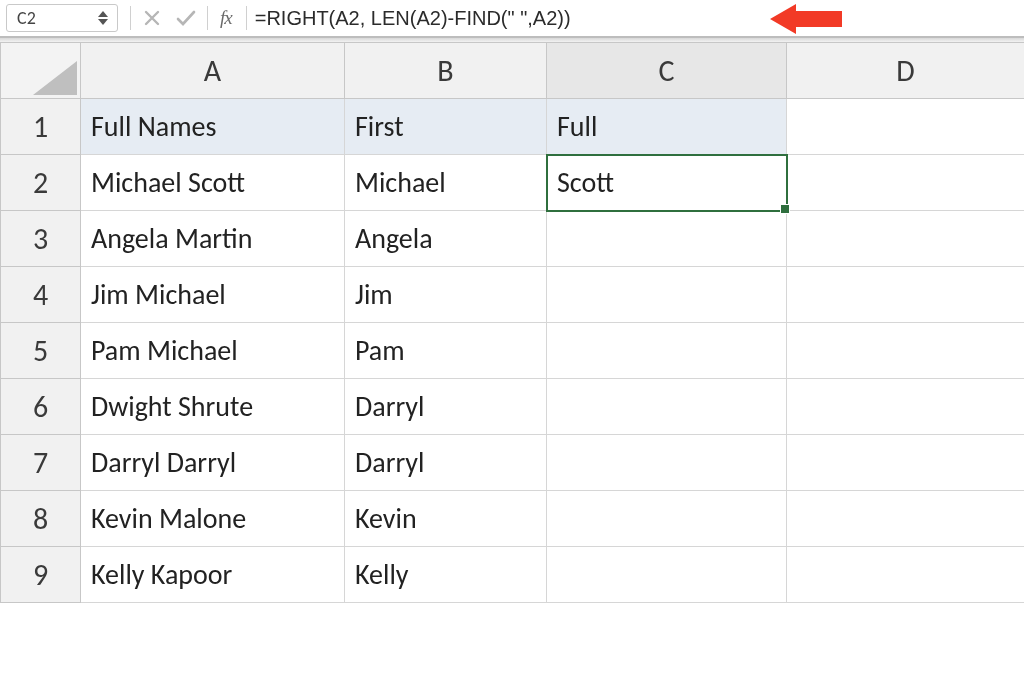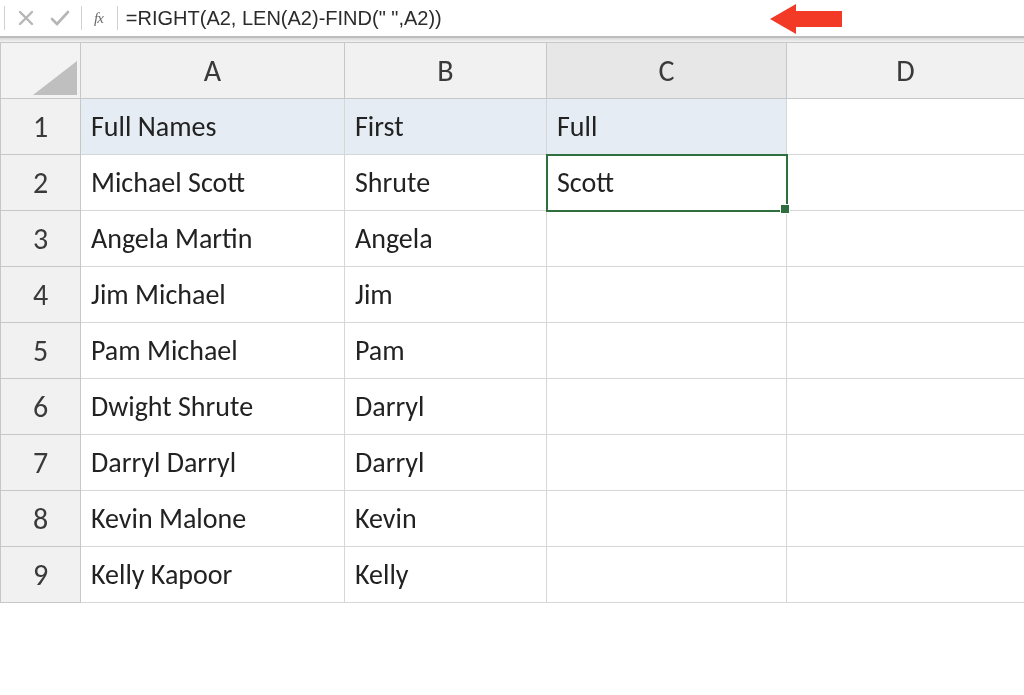--- a/index.html
+++ b/index.html
@@ -59,21 +59,21 @@
   }
   .fb-sep {
     width: 1px;
     height: 24px;
     background: #d0d0d0;
     margin: 0 4px;
   }
   .fx-label {
     font-family: "Times New Roman", serif;
     font-style: italic;
-    font-size: 15px;
+    font-size: 19px;
     color: #6a6a6a;
     margin: 0 10px 0 8px;
     letter-spacing: -1px;
   }
   .formula-input {
     flex: 1;
     border: none;
     outline: none;
     font-size: 20px;
     color: #2b2b2b;
@@ -192,20 +192,31 @@
     background: #2f6f3e;
     border: 1px solid #fff;
   }
 
 </style>
 </head>
 <body>
 
 <div class="formula-row">
 
+  <div class="name-box-wrap">
+    <span class="name-box-text">C2</span>
+    <span class="spinner">
+      <svg width="12" height="8" viewBox="0 0 12 8">
+          <polygon points="1,7 6,1 11,7" fill="#555"></polygon>
+        </svg>
+      <svg width="12" height="8" viewBox="0 0 12 8">
+          <polygon points="1,1 6,7 11,1" fill="#555"></polygon>
+        </svg>
+    </span>
+  </div>
 
   <span class="fb-sep"></span>
 
   <span class="fb-icon">
     <svg width="18" height="18" viewBox="0 0 18 18">
         <path d="M3 3 L15 15 M15 3 L3 15" stroke="#b6b6b6" stroke-width="2.4" stroke-linecap="round" fill="none"></path>
       </svg>
   </span>
 
   <span class="fb-icon">
@@ -255,21 +266,21 @@
     <th class="row-head">1</th>
     <td class="cell">Full Names</td>
     <td class="cell">First</td>
     <td class="cell">Full</td>
     <td class="cell" style="background:#fff"></td>
   </tr>
 
   <tr>
     <th class="row-head">2</th>
     <td class="cell">Michael Scott</td>
-    <td class="cell">Shrute</td>
+    <td class="cell">Michael</td>
     <td class="cell">Scott</td>
     <td class="cell"></td>
   </tr>
   <tr>
     <th class="row-head">3</th>
     <td class="cell">Angela Martin</td>
     <td class="cell">Angela</td>
     <td class="cell"></td>
     <td class="cell"></td>
   </tr>

